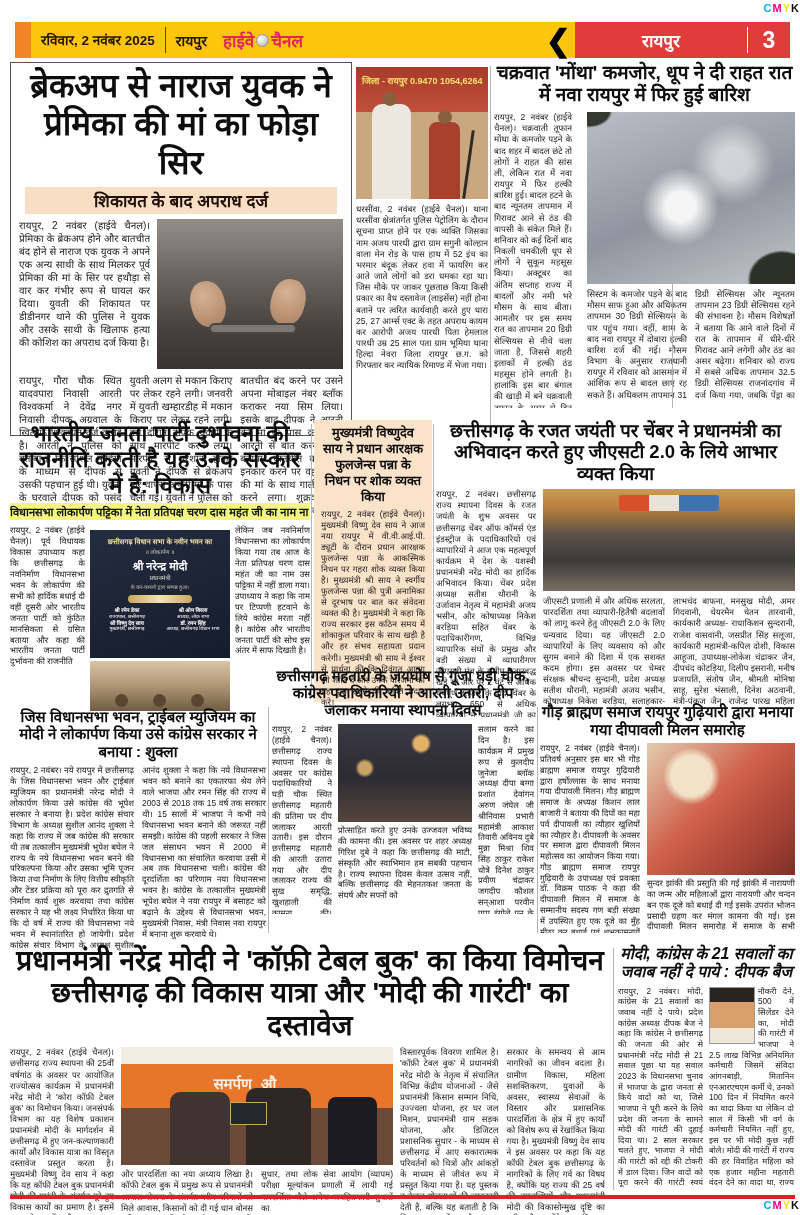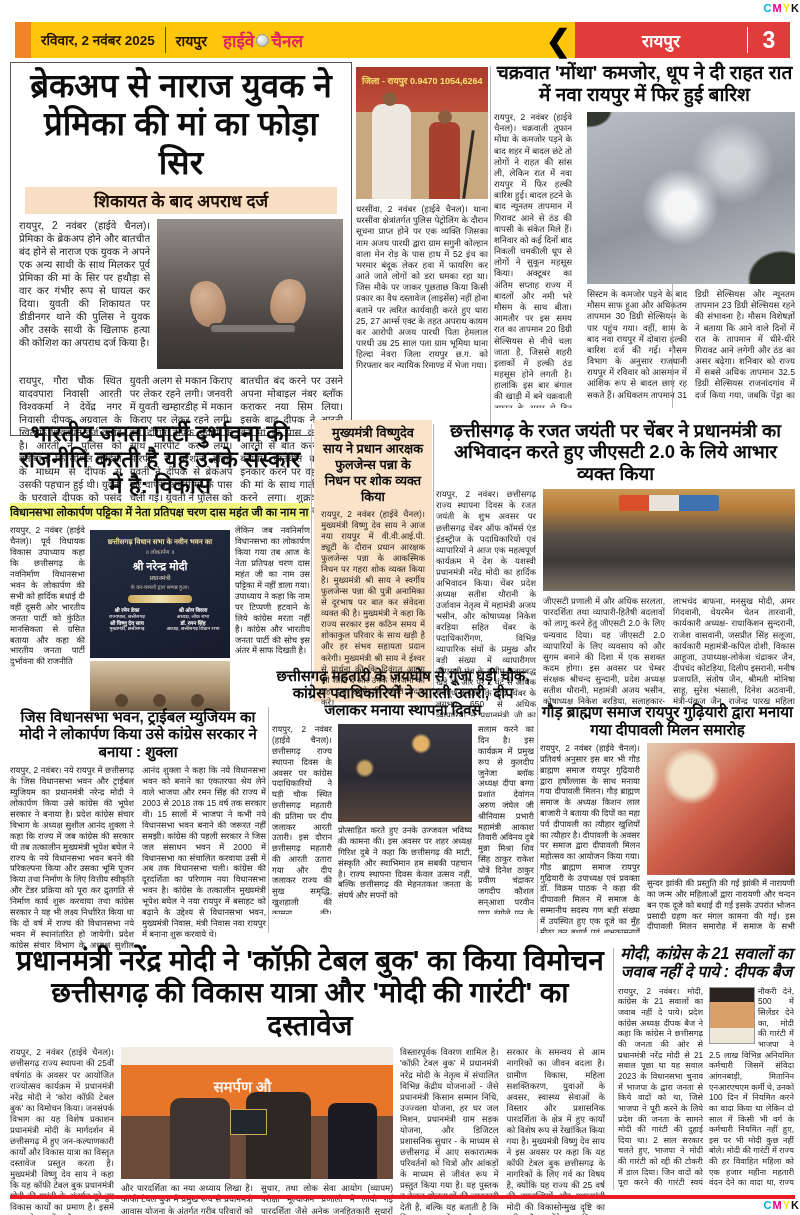--- a/index.html
+++ b/index.html
@@ -117,21 +117,21 @@
   .a9-photo{width:148px;height:132px;background:
      radial-gradient(circle at 30% 25%,#f2e3c8 0 14%,rgba(0,0,0,0) 20%),
      linear-gradient(135deg,#e3cdb0 0%,#cf5f4a 45%,#a13f33 80%,#7e2f26 100%);}
   .a9-undertxt{font-size:8.3px;margin-top:3px;height:52px;}
   
   .a10{left:10px;top:945px;width:600px;height:248px;}
   .a10 .hl{font-size:28px;}
   .a10-row{display:flex;gap:7px;margin-top:5px;}
   .a10-c1{width:104px;height:182px;font-size:8.5px;}
   .a10-mid{width:272px;}
-  .a10-photo{width:272px;height:132px;background:linear-gradient(180deg,#f2ece2 0 14%,#e8762a 14% 52%,#6b4a3a 52% 100%);}
+  .a10-photo{width:272px;height:118px;background:linear-gradient(180deg,#f2ece2 0 14%,#e8762a 14% 52%,#6b4a3a 52% 100%);font-family:Liberation Mono, monospace;}
   .a10-bannertxt{position:absolute;left:34%;top:22%;color:#fff;font-size:15px;font-weight:bold;opacity:.9;white-space:nowrap;}
   .fig-dark1{position:absolute;left:18%;bottom:0;width:22%;height:62%;background:#3f3430;border-radius:10px 10px 0 0;}
   .fig-dark2{position:absolute;left:46%;bottom:0;width:24%;height:66%;background:#2e2723;border-radius:10px 10px 0 0;}
   .fig-suit{position:absolute;right:6%;bottom:0;width:18%;height:58%;background:#1d1b22;border-radius:8px 8px 0 0;}
   .book{position:absolute;left:40%;bottom:34%;width:13%;height:18%;background:#23282e;border:1px solid #caa85c;}
   .a10-under{margin-top:4px;height:58px;column-count:2;column-gap:8px;font-size:8.5px;}
   .a10-c3{width:205px;height:182px;column-count:2;column-gap:8px;font-size:8.5px;}
   .a11{left:618px;top:945px;width:177px;height:248px;}
   .a11 .hl{font-size:15.8px;font-style:italic;}
   .a11-row{display:flex;gap:6px;margin-top:5px;}

